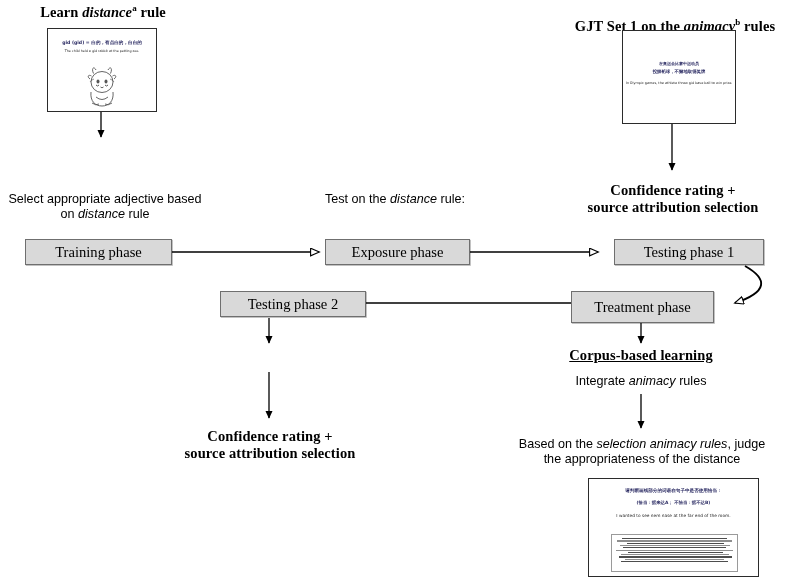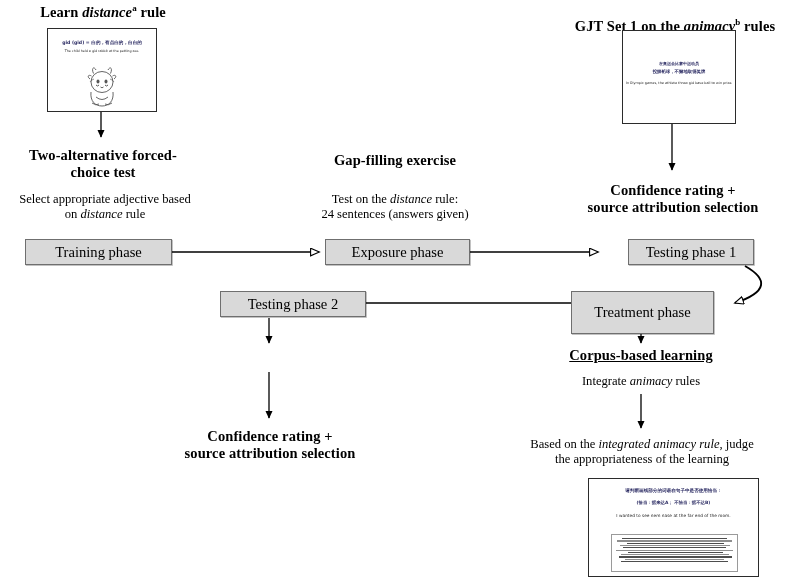--- a/index.html
+++ b/index.html
@@ -19,21 +19,21 @@
     font-weight:bold;
     font-size:14.5px;
     text-align:center;
     line-height:1.18;
     letter-spacing:0.1px;
   }
   .hdr .it{font-style:italic;}
   .hdr sup{font-size:9px;vertical-align:super;font-style:normal;font-weight:bold;}
 
   .sub{
-    font-family:Liberation Serif, serif;
+    font-family:Liberation Sans, sans-serif;
     font-size:12.6px;
     text-align:center;
     line-height:1.22;
   }
   .sub .it{font-style:italic;}
 
   
   .phase{
     position:absolute;
     background:#d9d9d9;
@@ -152,35 +152,29 @@
           <path d="M17,34 q6,5 12,0"></path>
           <path d="M13,40 q4,3 7,1"></path>
           <path d="M33,40 q-4,3 -7,1"></path>
           <path d="M15,16 q-3,1 -4,3" stroke-width=".6"></path>
           <path d="M31,16 q3,1 4,3" stroke-width=".6"></path>
         </g>
       </svg>
     </div>
   </div>
 
-  <div class="abs hdr" style="left:5px;top:147px;width:196px;">
-    <span>Two-alternative forced-</span><br>
-    <span>choice test</span>
-  </div>
 
   <div class="abs sub" style="left:0px;top:192px;width:210px;">
     <span>Select appropriate adjective based</span><br>
     <span>on </span><span class="it">distance</span><span> rule</span>
   </div>
 
-  <div class="abs hdr" style="left:305px;top:152px;width:180px;">Gap-filling exercise</div>
 
   <div class="abs sub" style="left:300px;top:192px;width:190px;">
     <span>Test on the </span><span class="it">distance</span><span> rule:</span><br>
-    <span>24 sentences (answers given)</span>
   </div>
 
   <div class="abs hdr" style="left:565px;top:5px;width:220px;margin-top:12px;">
     <span>GJT Set 1 on the </span><span class="it">animacy</span><sup>b</sup><span> rules</span>
   </div>
 
   <div class="shot" style="left:622px;top:30px;width:114px;height:94px;">
     <div class="cn" style="font-size:4px;margin-top:30px;">在奥运会比赛中运动员</div>
     <div class="cn" style="font-size:4.4px;margin-top:3px;">投掷铅球，不懈地取得奖牌</div>
     <div class="en" style="font-size:3.4px;margin-top:7px;">In Olympic games, the athlete threw gid base ball to win prize.</div>
@@ -192,47 +186,47 @@
   </div>
 
   <div class="phase" style="left:25px;top:239px;width:147px;height:26px;">
     <span>Training phase</span>
   </div>
 
   <div class="phase" style="left:325px;top:239px;width:145px;height:26px;">
     <span>Exposure phase</span>
   </div>
 
-  <div class="phase" style="left:628px;top:239px;width:126px;height:26px;">
+  <div class="phase" style="left:614px;top:239px;width:150px;height:26px;">
     <span>Testing phase 1</span>
   </div>
 
-  <div class="phase" style="left:571px;top:291px;width:143px;height:43px;">
+  <div class="phase" style="left:571px;top:291px;width:143px;height:32px;">
     <span>Treatment phase</span>
   </div>
 
   <div class="phase" style="left:196px;top:291px;width:146px;height:26px;margin-left:24px;">
     <span>Testing phase 2</span>
   </div>
 
 
   <div class="abs hdr" style="left:145px;top:428px;width:250px;">
     <span>Confidence rating +</span><br>
     <span>source attribution selection</span>
   </div>
 
   <div class="abs hdr" style="left:530px;top:347px;width:222px;text-decoration:underline;">Corpus-based learning</div>
 
   <div class="abs sub" style="left:530px;top:374px;width:222px;">
     <span>Integrate </span><span class="it">animacy</span><span> rules</span>
   </div>
 
   <div class="abs sub" style="left:508px;top:437px;width:268px;">
-    <span>Based on the </span><span class="it">integrated animacy rule</span><span>, judge</span><br>
-    <span>the appropriateness of the learning</span>
+    <span>Based on the </span><span class="it">selection animacy rules</span><span>, judge</span><br>
+    <span>the appropriateness of the distance</span>
   </div>
 
   <div class="shot" style="left:588px;top:478px;width:171px;height:99px;">
     <div class="cn" style="font-size:4.6px;margin-top:9px;">请判断画线部分的词语在句子中是否使用恰当：</div>
     <div class="cn" style="font-size:4.4px;margin-top:7px;">(恰当：据来达A；   不恰当：据不达B)</div>
     <div class="en" style="font-size:4.3px;margin-top:8px;">I wanted to see nem nase at the far end of the room.</div>
     <div class="conc" style="left:22px;top:55px;width:127px;height:38px;">
       <div class="ln b" style="width:88%;margin-left:6%;"></div>
       <div class="ln" style="width:96%;margin-left:2%;"></div>
       <div class="ln b" style="width:82%;margin-left:10%;"></div>

